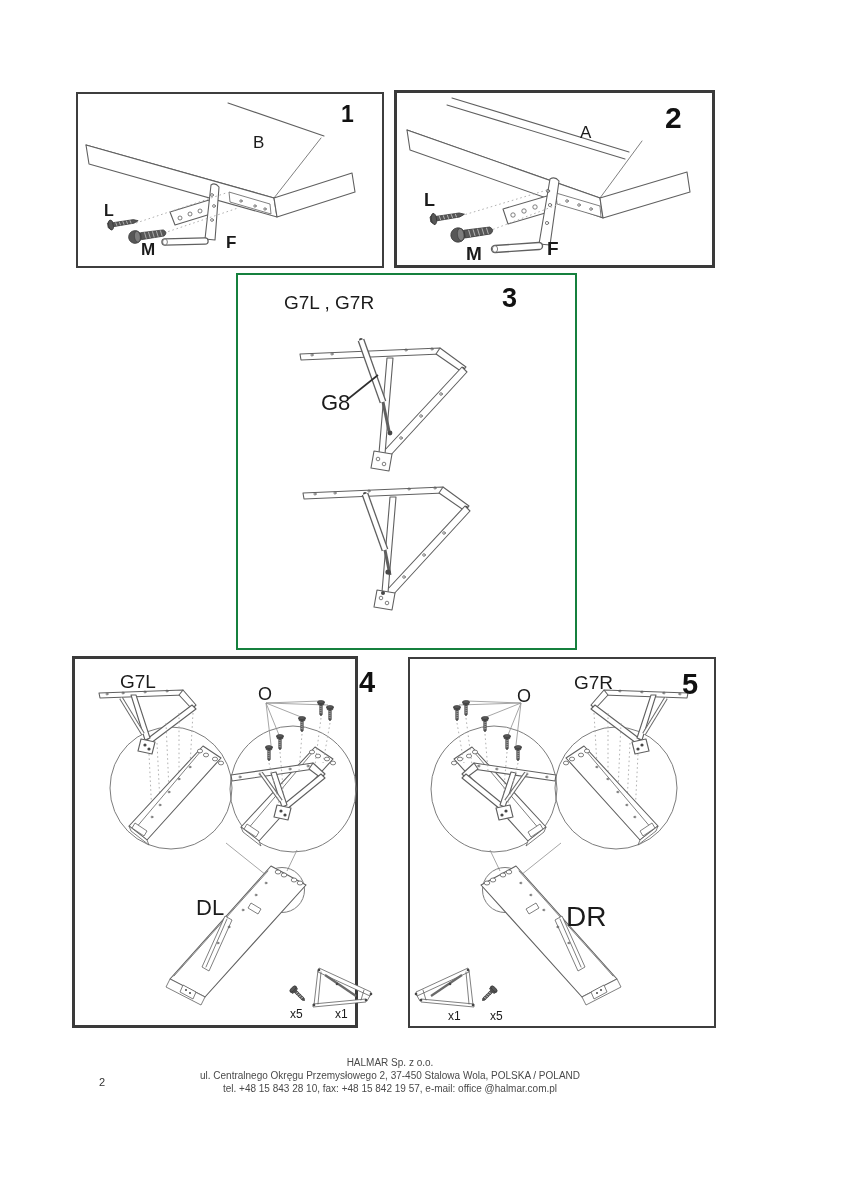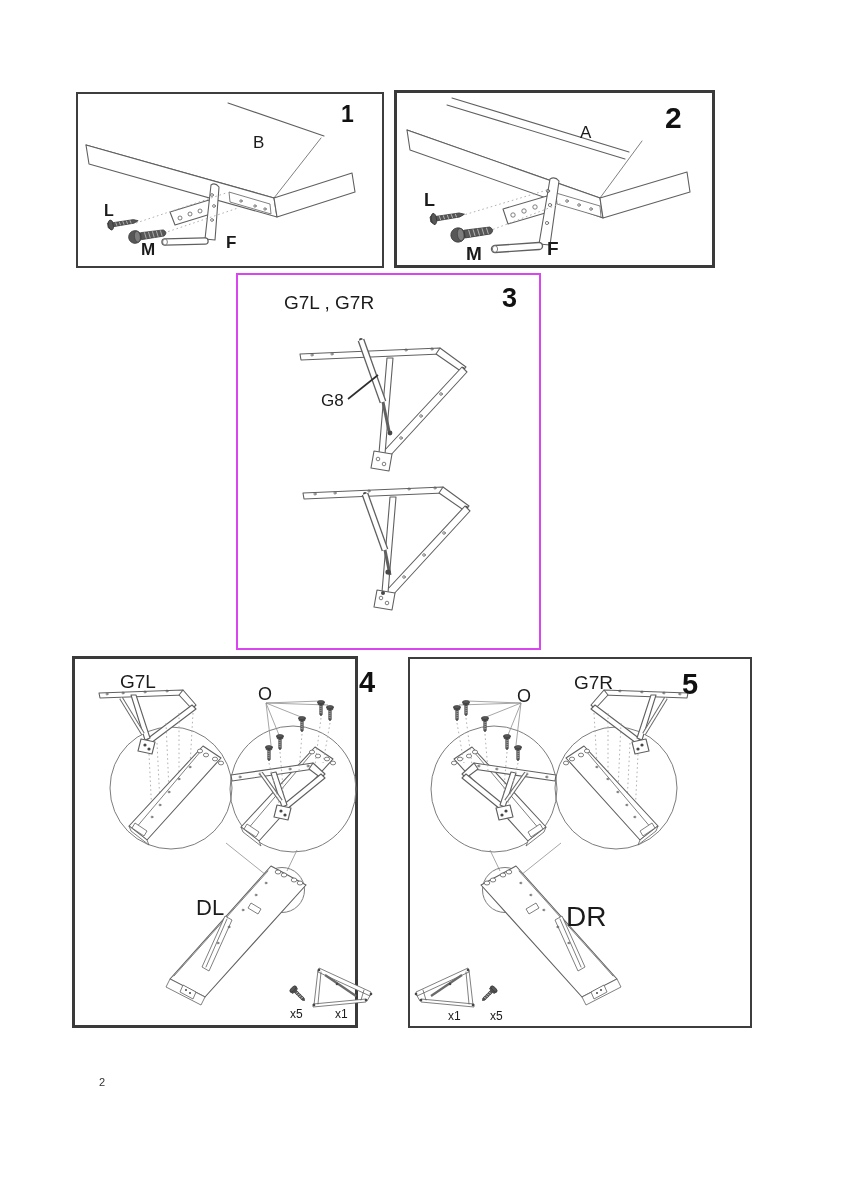--- a/index.html
+++ b/index.html
@@ -3,23 +3,23 @@
 <meta charset="utf-8">
 <style>
   html,body { margin:0; padding:0; background:#ffffff; }
   .page {
     position:relative; width:849px; height:1200px; background:#fff;
     font-family:"Liberation Sans", sans-serif; overflow:hidden;
   }
   .panel { position:absolute; background:#fff; box-sizing:border-box; }
   #p1 { left:76px;  top:92px;  width:308px; height:176px; border:2px solid #3e3e3e; }
   #p2 { left:394px; top:90px;  width:321px; height:178px; border:3px solid #3a3a3a; }
-  #p3 { left:236px; top:273px; width:305px; height:377px; border:2px solid #d946ef; }
+  #p3 { left:236px; top:273px; width:341px; height:377px; border:2px solid #15803d; }
   #p4 { left:72px;  top:656px; width:286px; height:372px; border:3px solid #3a3a3a; }
-  #p5 { left:408px; top:657px; width:344px; height:371px; border:2px solid #3e3e3e; }
+  #p5 { left:408px; top:657px; width:308px; height:371px; border:2px solid #3e3e3e; }
   .art { position:absolute; left:0; top:0; }
   .lbl { position:absolute; color:#1b1b1b; line-height:1; white-space:nowrap; }
   .bold { font-weight:700; }
   .num  { font-weight:700; color:#111; letter-spacing:-1px; }
   
   .s   { stroke:#606060; stroke-width:1.1; fill:none; stroke-linecap:round; stroke-linejoin:round; }
   .sw  { stroke:#606060; stroke-width:1.1; fill:#ffffff; stroke-linejoin:round; }
   .thin{ stroke-width:0.8; }
   .dot { stroke:#a8a8a8; stroke-width:0.9; stroke-dasharray:1.6 2.8; fill:none; }
   .dk  { fill:#474747; stroke:none; }
@@ -298,21 +298,21 @@
         <path d="M147,275 L152,300" stroke="#606060" stroke-width="3"></path>
         <circle class="dk" cx="150" cy="297" r="2.6"></circle>
         <path class="sw" d="M139,315 L157,318 L154,335 L136,332 Z"></path>
         <circle class="sw thin" cx="143" cy="323" r="1.8"></circle>
           <circle class="sw thin" cx="149" cy="328" r="1.8"></circle>
         <circle class="dk" cx="145" cy="318" r="2"></circle>
       </g>
     </svg>
     <div class="lbl" style="left:46px;top:18px;font-size:19px">G7L , G7R</div>
     <div class="lbl num" style="left:264px;top:10px;font-size:27px">3</div>
-    <div class="lbl" style="left:83px;top:117px;font-size:17px">G8</div>
+    <div class="lbl" style="left:83px;top:117px;font-size:22px">G8</div>
   </section>
 
   <section class="panel" id="p4">
     <svg class="art" width="318" height="366" viewBox="0 0 318 366">
       <use href="#step45art"></use>
     </svg>
     <div class="lbl" style="left:45px;top:13px;font-size:19px">G7L</div>
     <div class="lbl num" style="left:284px;top:9px;font-size:29px">4</div>
     <div class="lbl" style="left:183px;top:26px;font-size:18px">O</div>
     <div class="lbl" style="left:121px;top:238px;font-size:22px">DL</div>
@@ -326,14 +326,19 @@
     </svg>
     <div class="lbl" style="left:164px;top:14px;font-size:19px">G7R</div>
     <div class="lbl num" style="left:272px;top:11px;font-size:29px">5</div>
     <div class="lbl" style="left:107px;top:28px;font-size:18px">O</div>
     <div class="lbl" style="left:156px;top:244px;font-size:28px">DR</div>
     <div class="lbl" style="left:38px;top:351px;font-size:12px">x1</div>
     <div class="lbl" style="left:80px;top:351px;font-size:12px">x5</div>
   </section>
 
   <div class="pgnum">2</div>
+  <footer>
+    <div>HALMAR Sp. z o.o.</div>
+    <div>ul. Centralnego Okręgu Przemysłowego 2, 37-450 Stalowa Wola, POLSKA / POLAND</div>
+    <div>tel. +48 15 843 28 10, fax: +48 15 842 19 57, e-mail: office @halmar.com.pl</div>
+  </footer>
 
 </div>
 
 </body></html>

